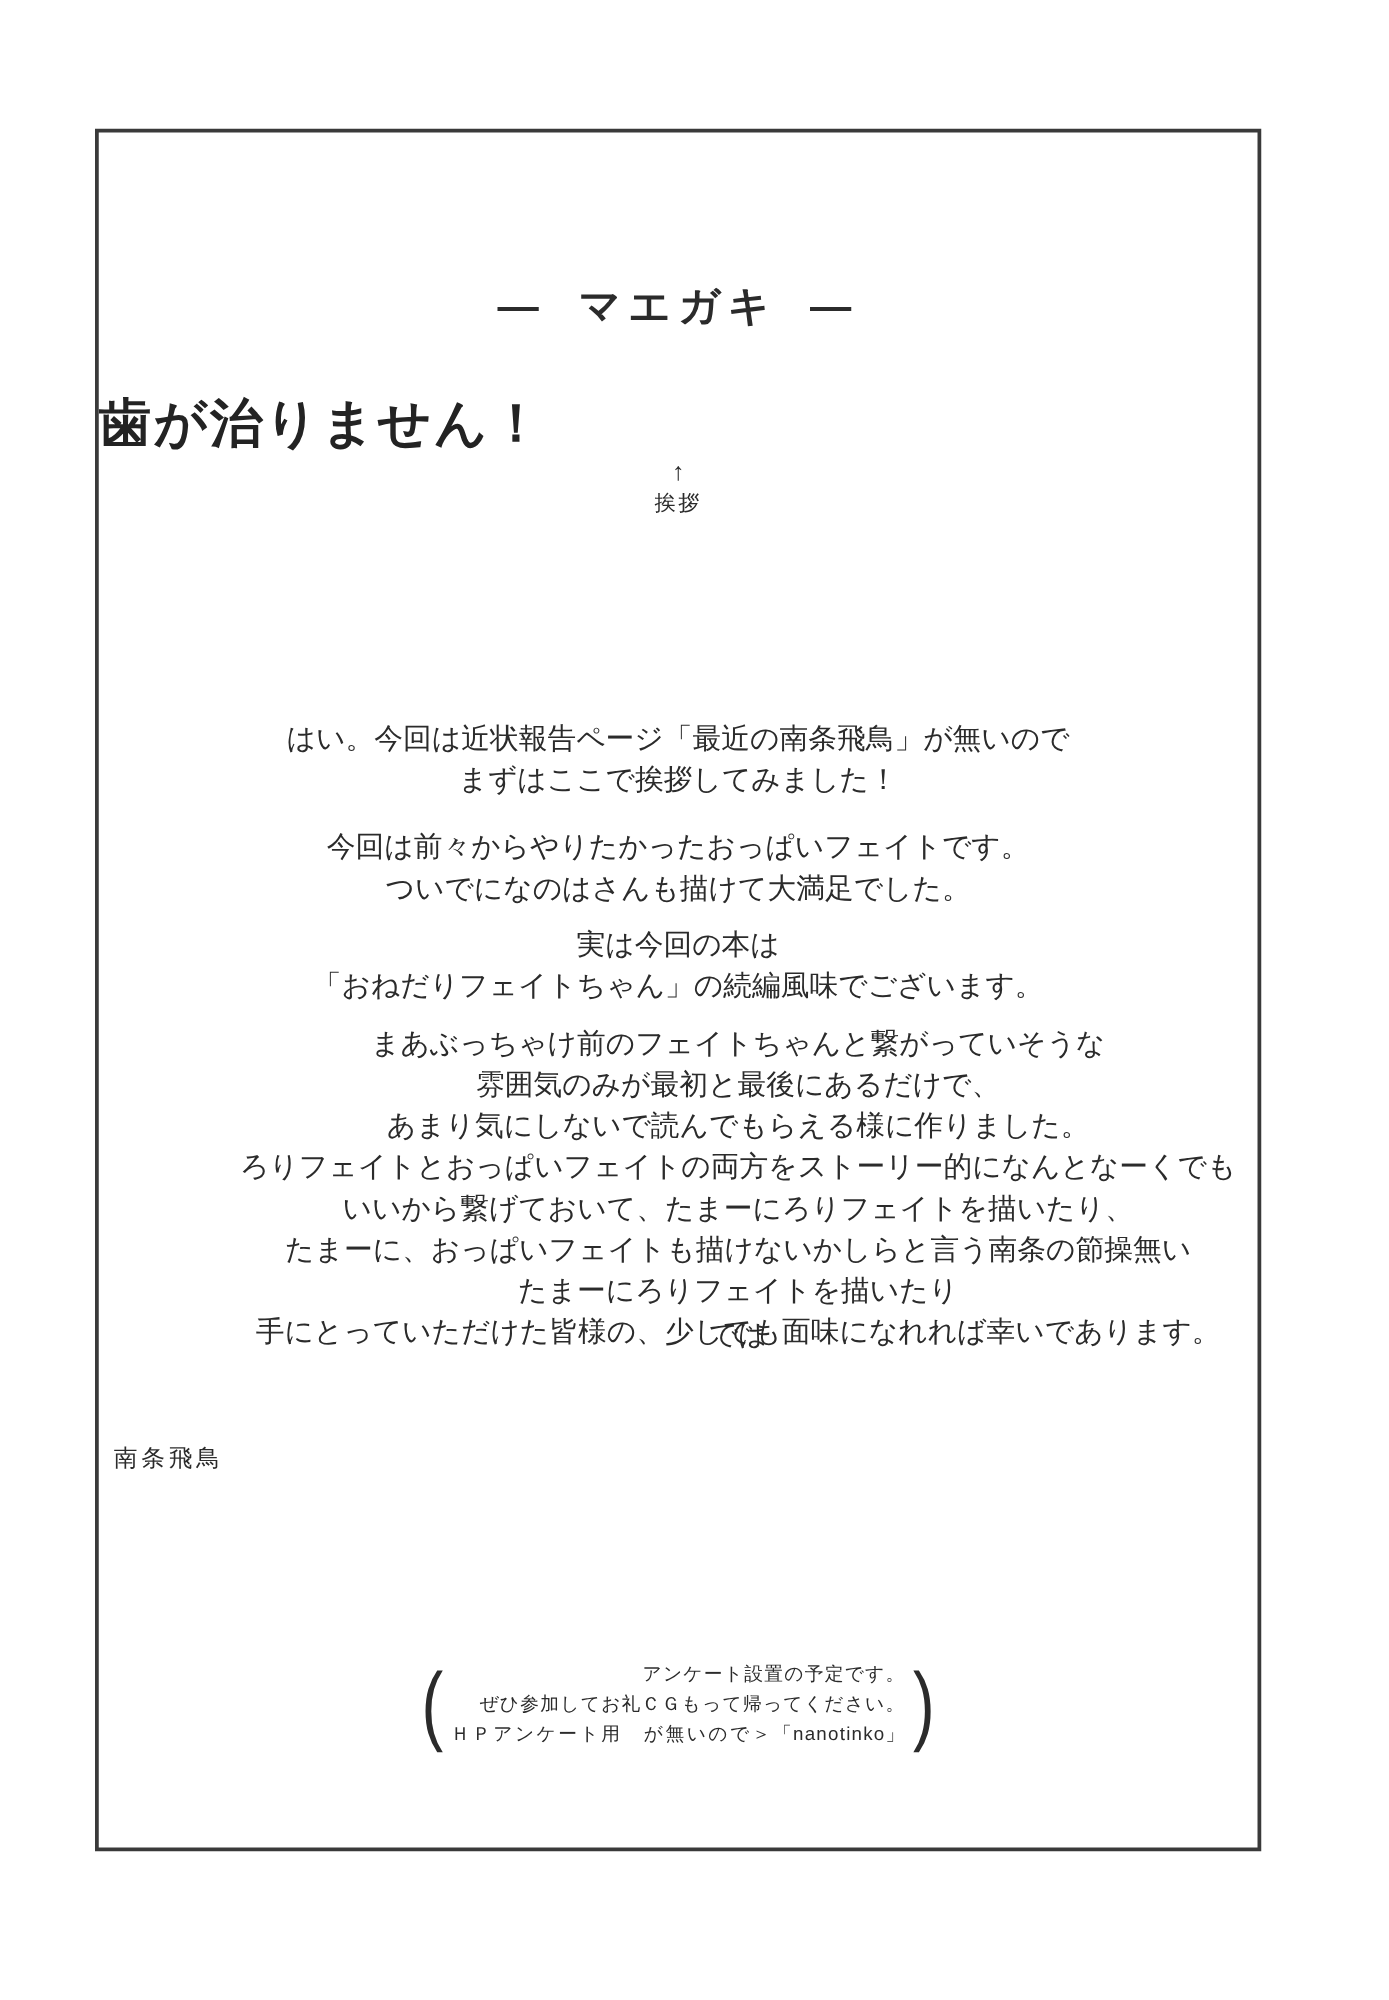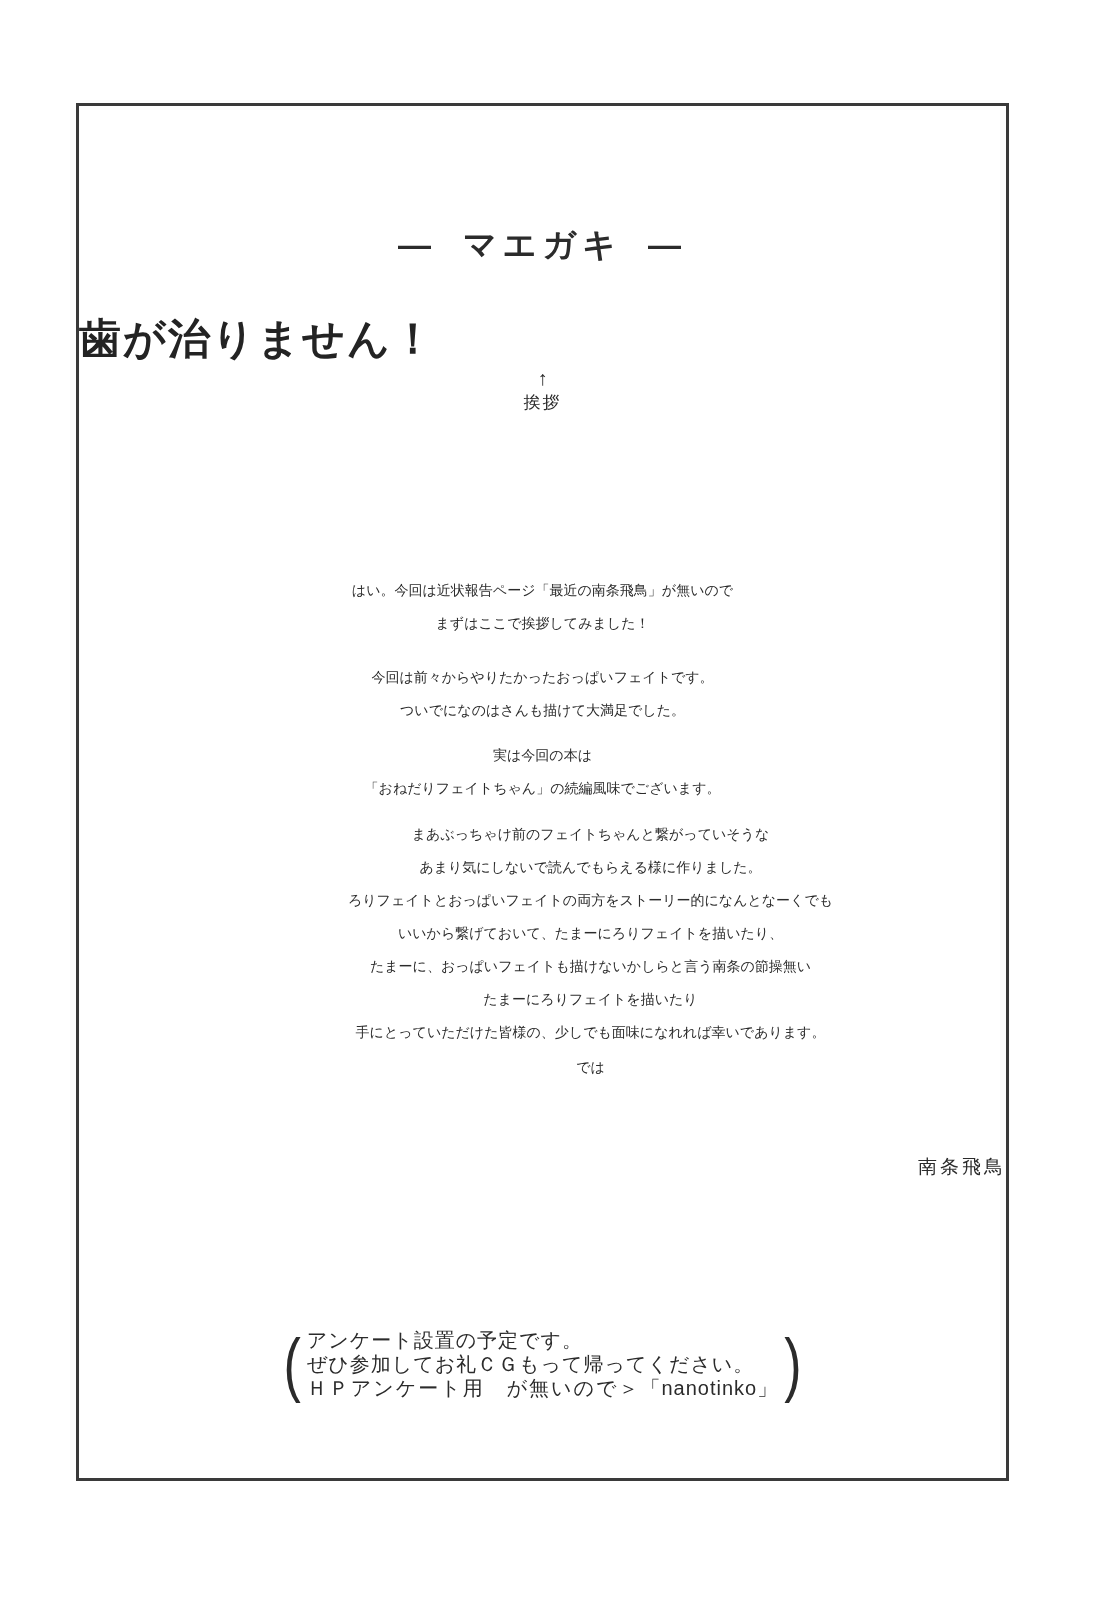--- a/index.html
+++ b/index.html
@@ -81,37 +81,37 @@
     text-align: center;
     font-size: 17px;
     letter-spacing: 2px;
     color: #2b2b2b;
   }
   .body-block {
     position: absolute;
     left: 0;
     width: 100%;
     text-align: center;
-    font-size: 14px;
+    font-size: 23px;
     line-height: 33px;
     color: #2b2b2b;
   }
   .body-block p {
     margin: 0;
   }
   #para-1 { top: 468px; }
   #para-2 { top: 555px; }
   #para-3 { top: 633px; }
   #para-4 { top: 712px; padding-left: 48px; }
   #para-5 { top: 945px; padding-left: 48px; }
   .sign-block {
     position: absolute;
-    left: 0;
-    width: 100%;
-    text-align: right;
+    left: 12px;
+    width: 100%;
+    text-align: left;
     color: #2b2b2b;
   }
   #sign-name {
     top: 1048px;
     font-size: 19px;
     letter-spacing: 3px;
   }
   #sign-date {
     top: 1082px;
     font-size: 21px;
@@ -128,22 +128,22 @@
   }
   .paren {
     font-size: 52px;
     line-height: 52px;
     color: #2b2b2b;
     font-weight: 300;
     transform: scaleY(1.35);
     margin: 0 6px;
   }
   .footnote-lines {
-    text-align: left;
-    font-size: 20px;
+    text-align: right;
+    font-size: 15px;
     line-height: 24px;
     color: #2b2b2b;
     letter-spacing: 1px;
   }
   .footnote-lines p { margin: 0; }
   .pw-label { letter-spacing: 2px; }
   .pw-value { letter-spacing: 1px; }
 </style>
 </head>
 <body>
@@ -171,20 +171,21 @@
         <p>ついでになのはさんも描けて大満足でした。</p>
       </div>
 
       <div class="body-block" id="para-3">
         <p>実は今回の本は</p>
         <p>「おねだりフェイトちゃん」の続編風味でございます。</p>
       </div>
 
       <div class="body-block" id="para-4">
         <p>まあぶっちゃけ前のフェイトちゃんと繋がっていそうな</p>
+        <p>雰囲気のみが最初と最後にあるだけで、</p>
         <p>あまり気にしないで読んでもらえる様に作りました。</p>
         <p>ろりフェイトとおっぱいフェイトの両方をストーリー的になんとなーくでも</p>
         <p>いいから繋げておいて、たまーにろりフェイトを描いたり、</p>
         <p>たまーに、おっぱいフェイトも描けないかしらと言う南条の節操無い</p>
         <p>たまーにろりフェイトを描いたり</p>
         <p>手にとっていただけた皆様の、少しでも面味になれれば幸いであります。</p>
       </div>
 
       <div class="body-block" id="para-5">
         <p>では</p>

